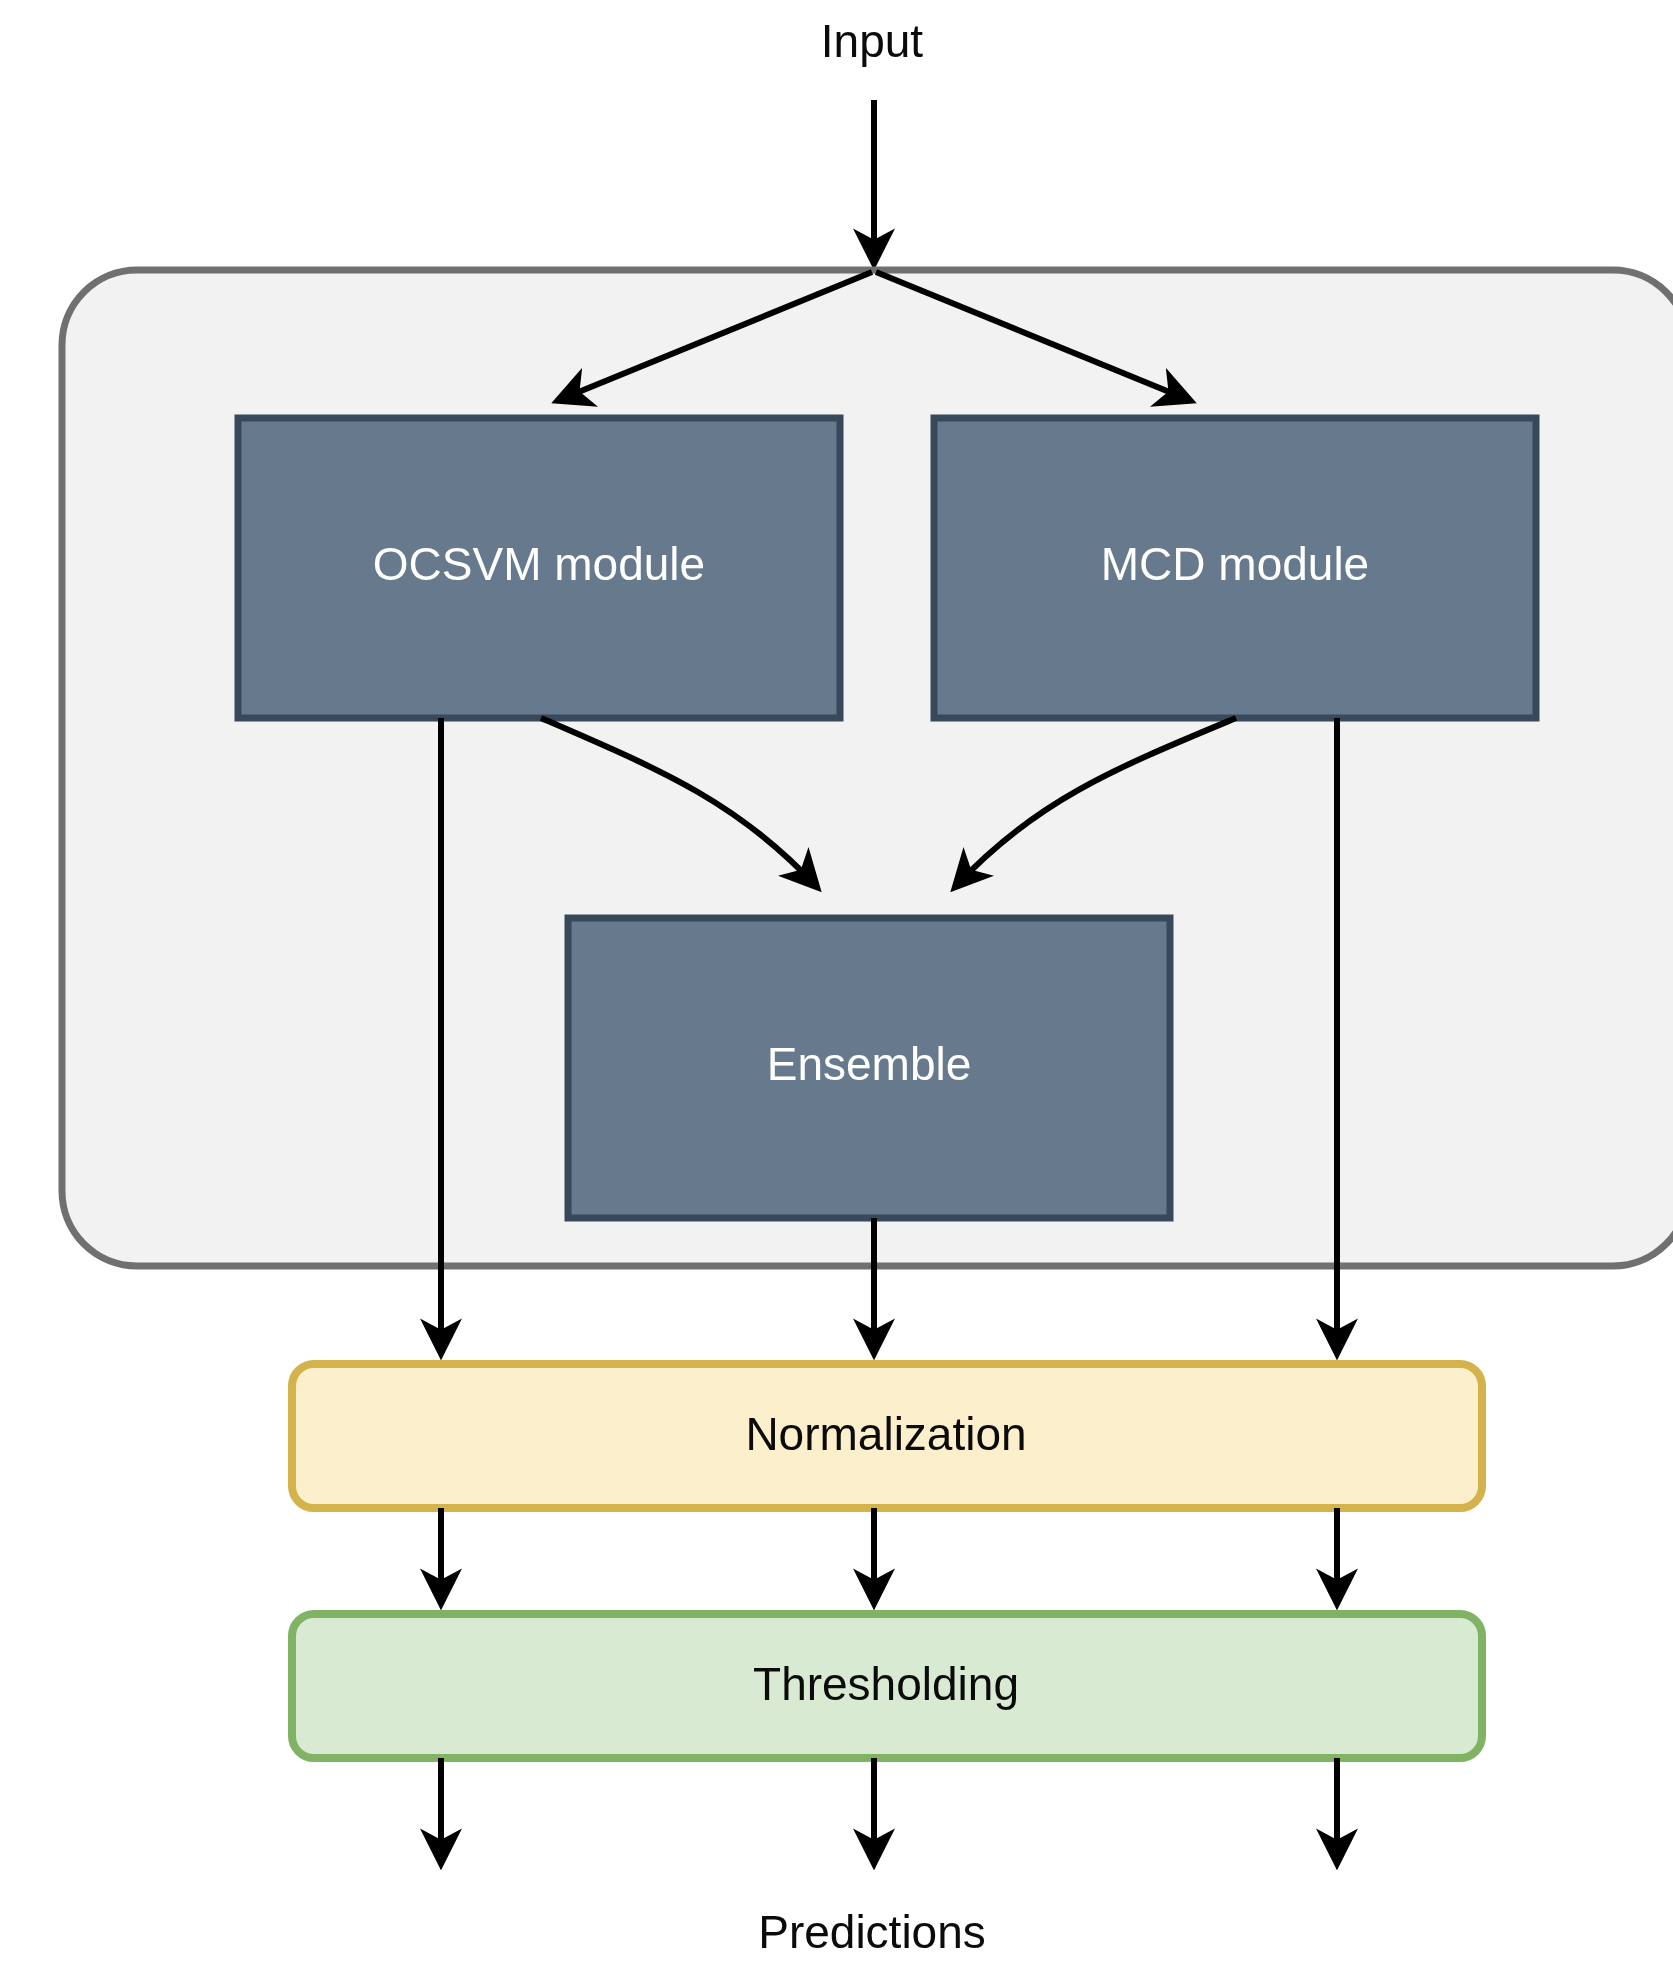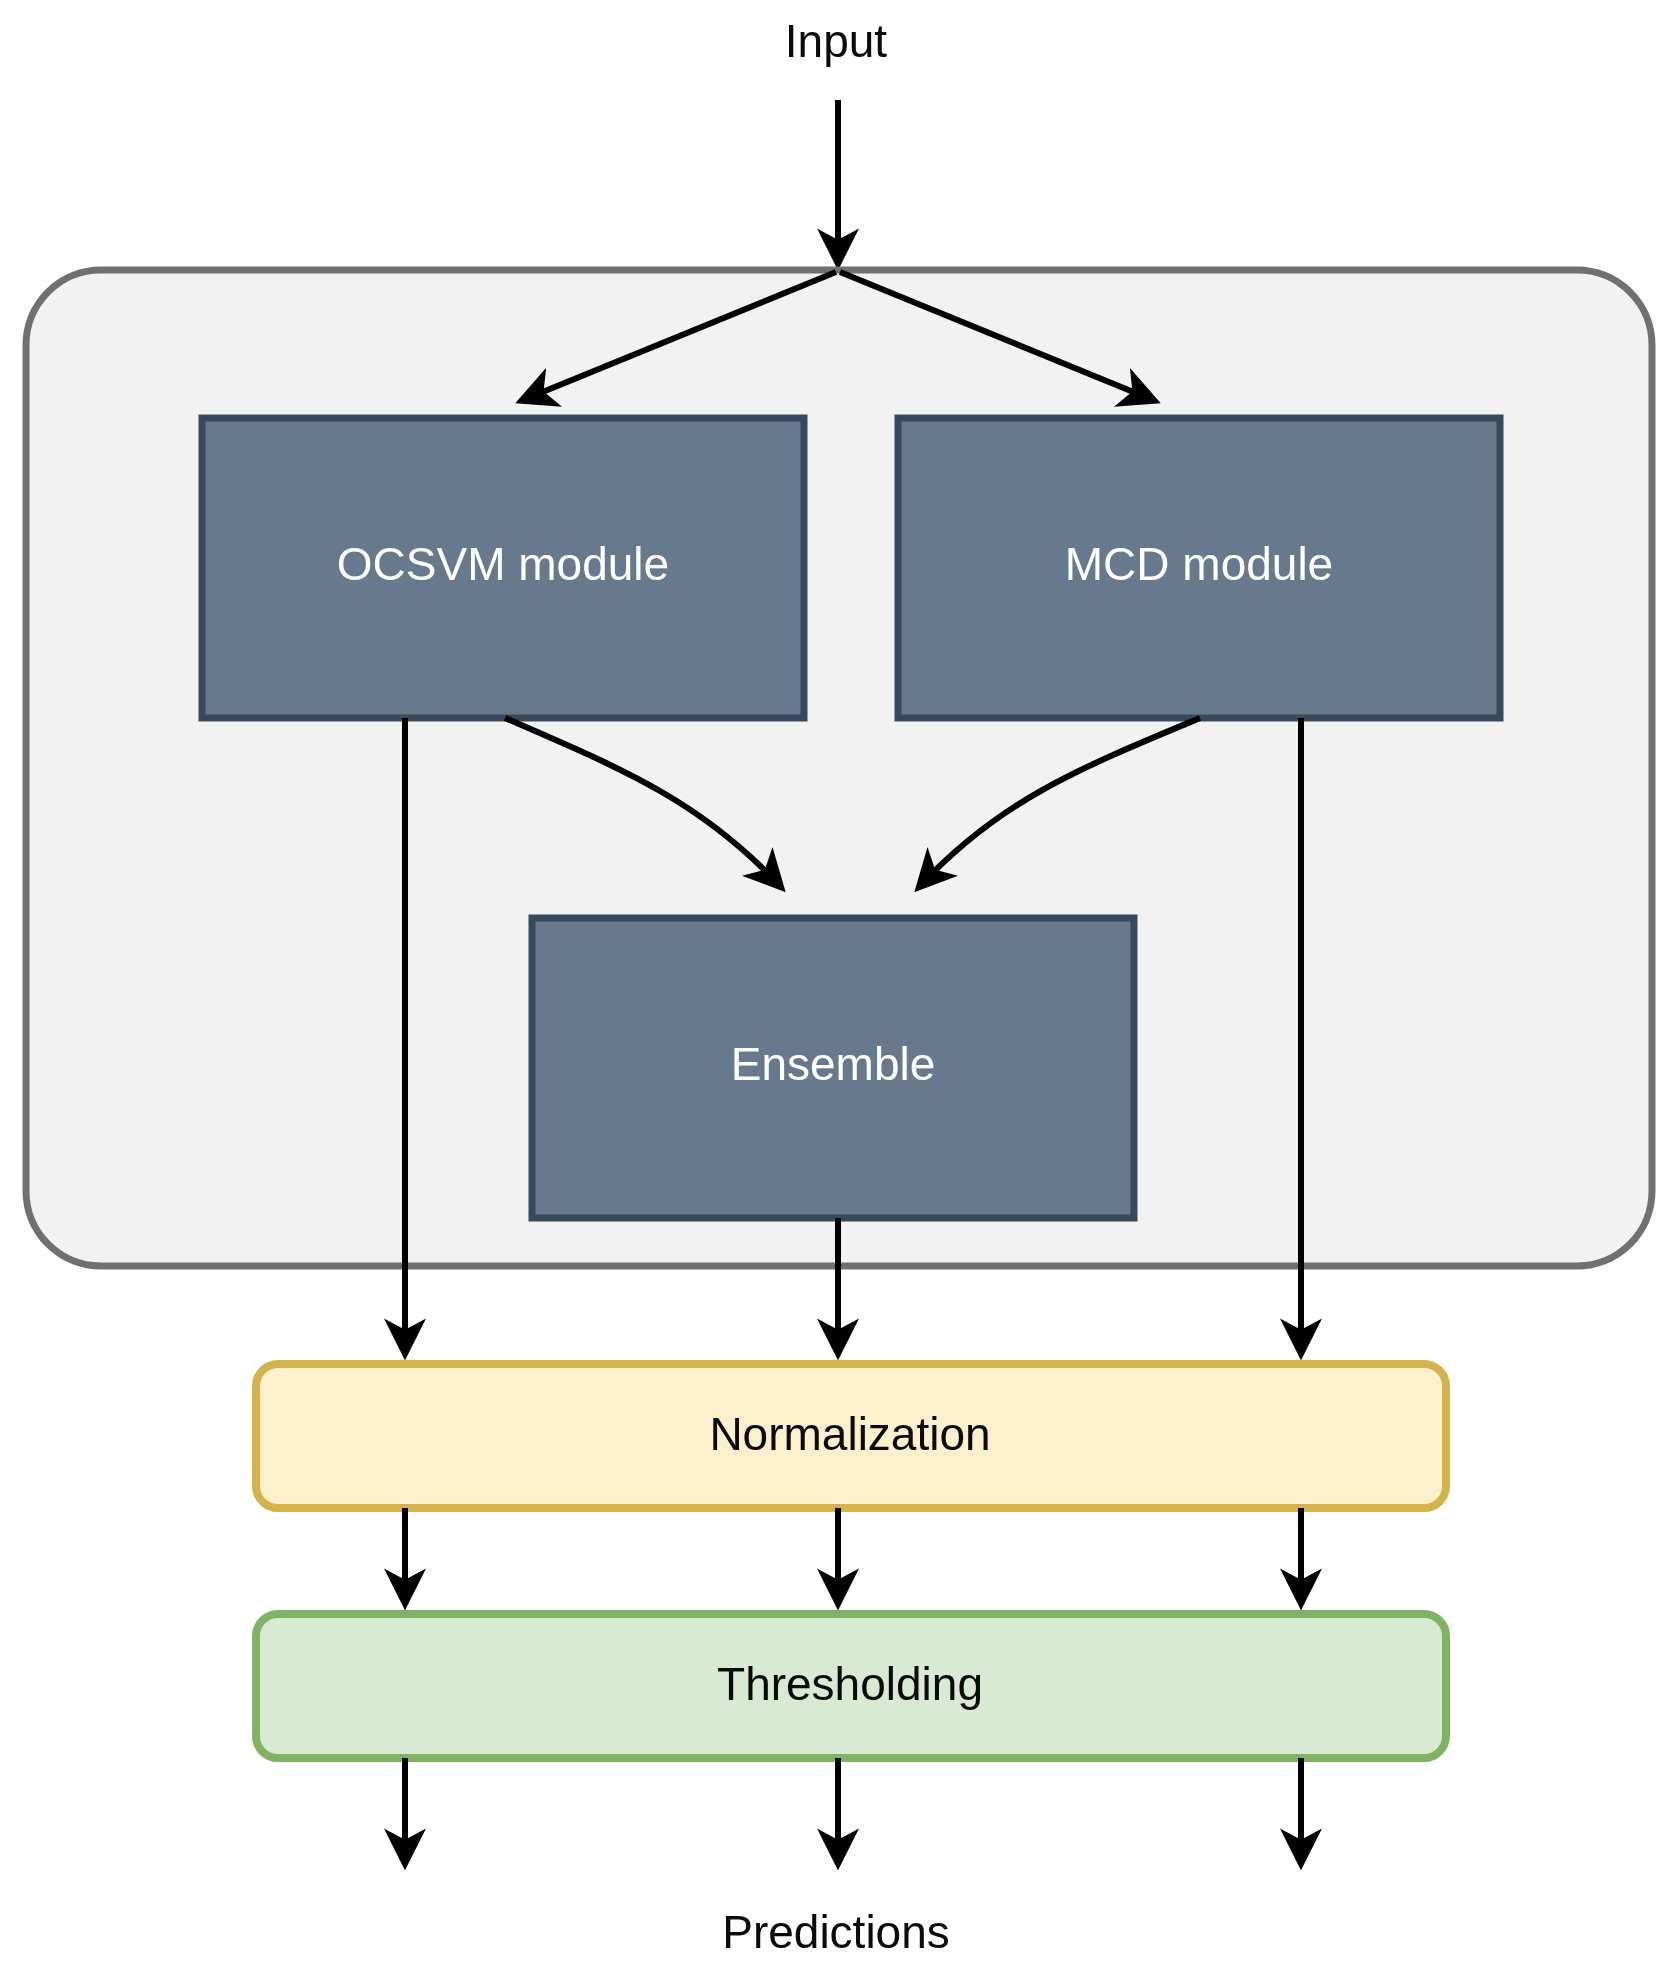--- a/index.html
+++ b/index.html
@@ -10,20 +10,21 @@
   body {
     width: 1673px;
     height: 1979px;
     font-family: "Liberation Sans", sans-serif;
     overflow: hidden;
   }
   #diagram-root {
     position: relative;
     width: 1430px;
     height: 1979px;
+    margin-left: 36px;
   }
   svg.diagram {
     display: block;
     width: 1673px;
     height: 1979px;
   }
   .io-label {
     font-family: "Liberation Sans", sans-serif;
     font-size: 46px;
     fill: #0b0b0b;

